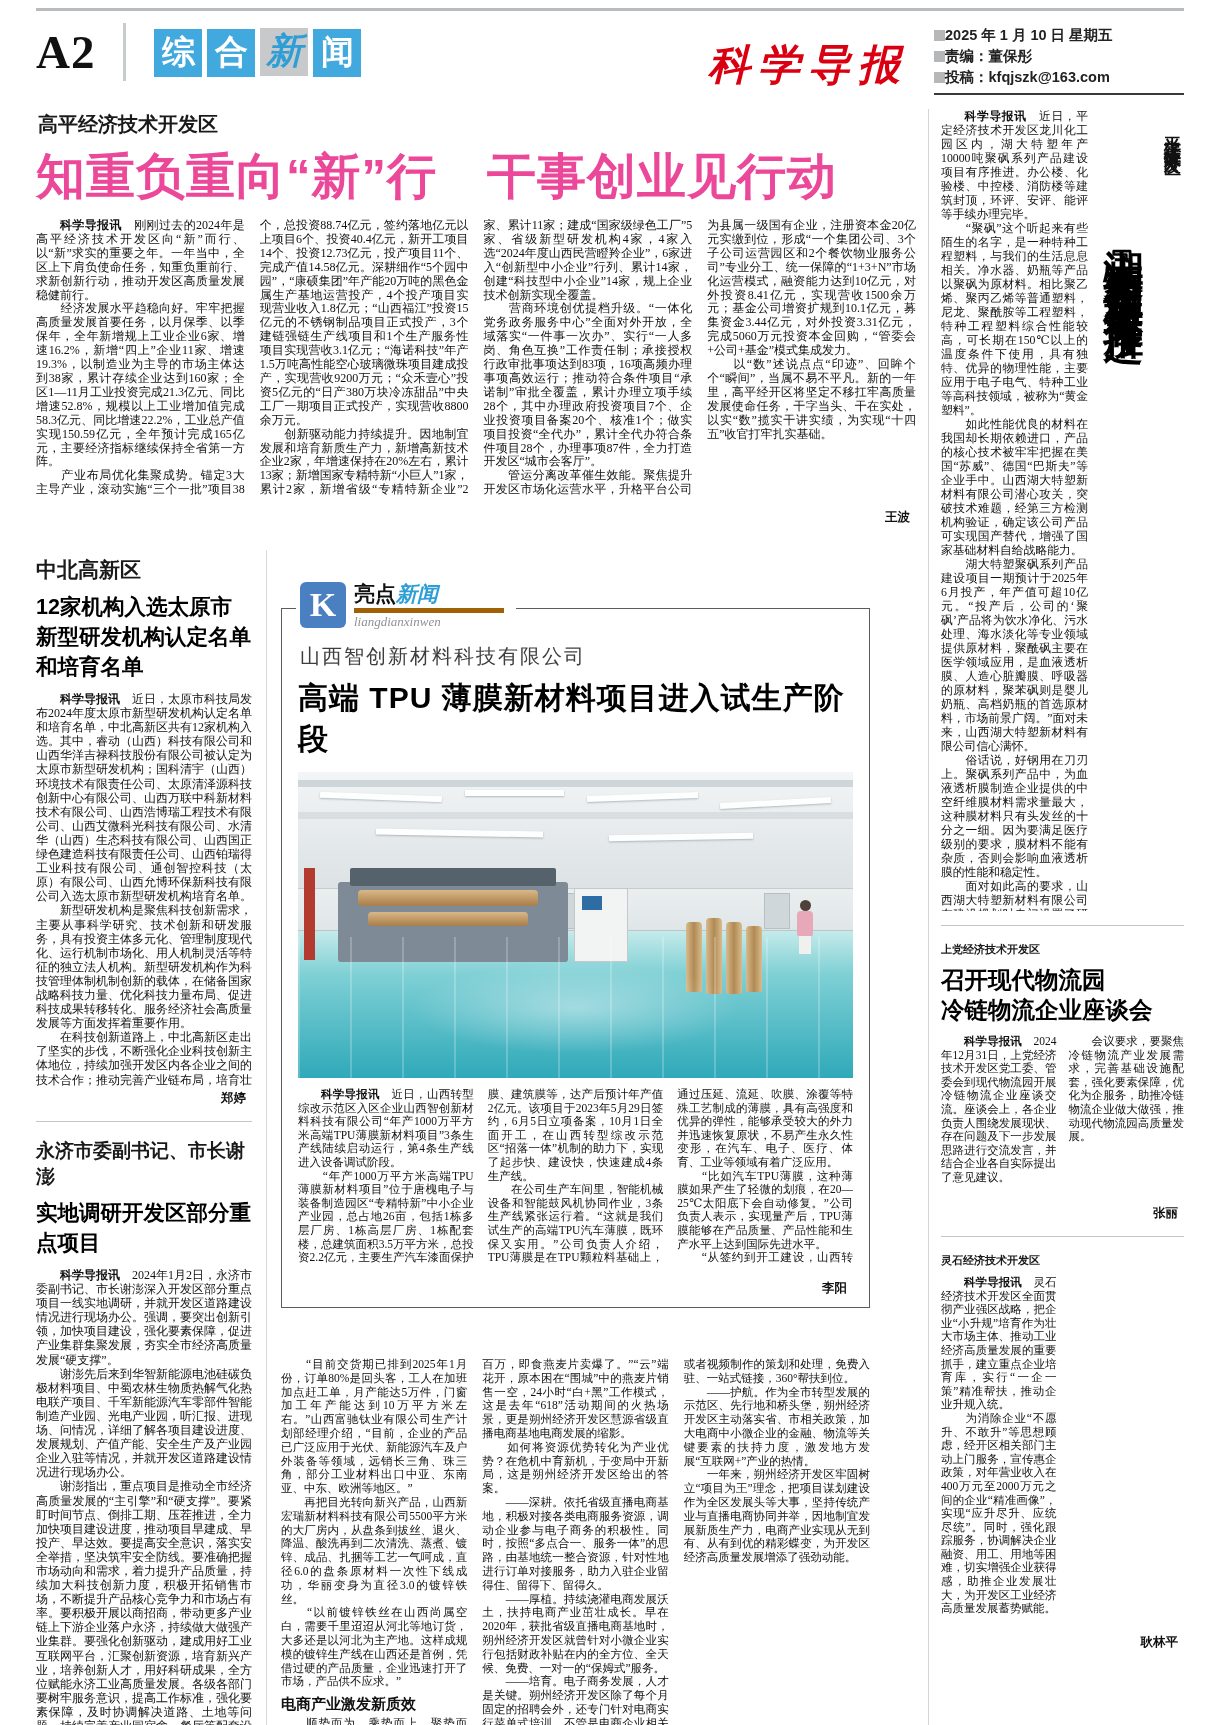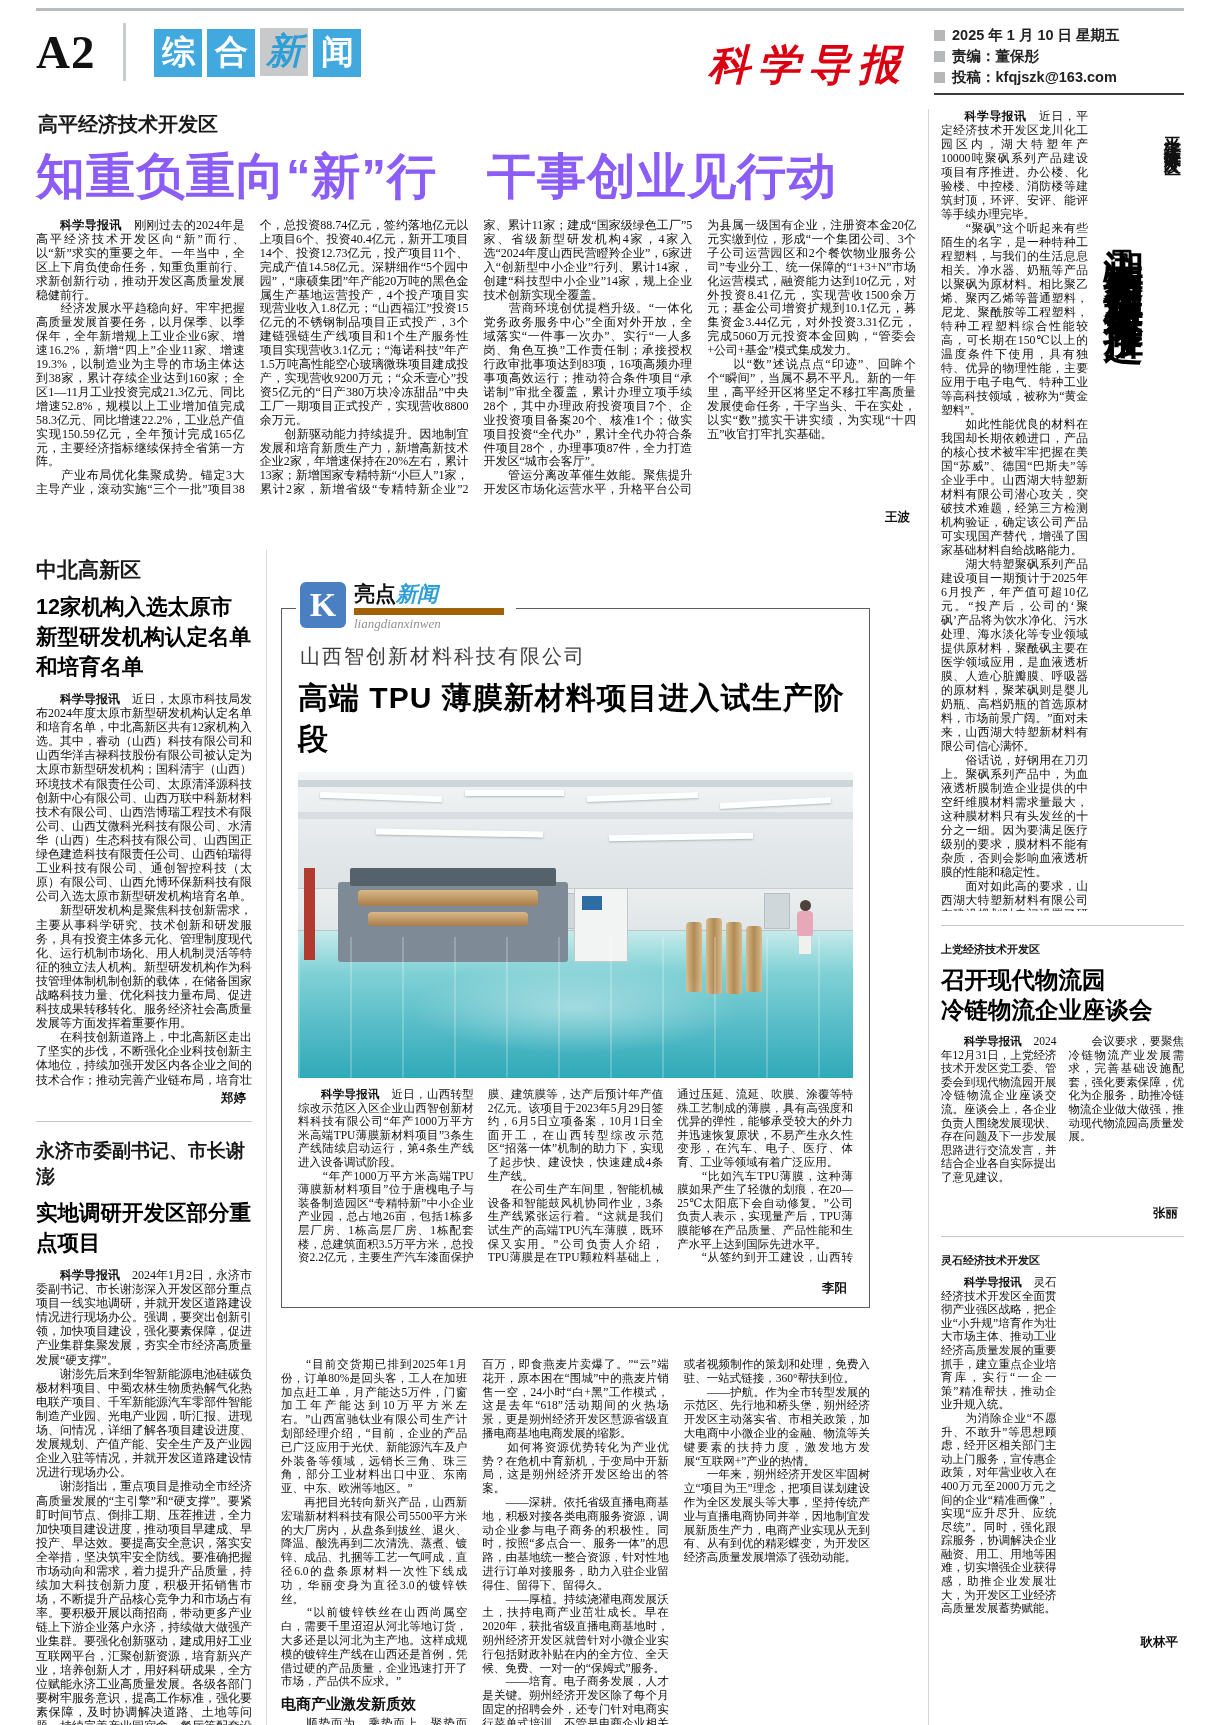--- a/index.html
+++ b/index.html
@@ -16,41 +16,41 @@
   .vdiv { width:3px; height:58px; background:#c9cccd; display:inline-block; }
   .tile { width:48px; height:48px; display:inline-flex; align-items:center; justify-content:center;
           font-family:"Liberation Sans","DejaVu Sans",sans-serif; font-weight:bold; font-size:33px;
           color:#fff; background:#41a9de; margin-right:5px; }
   .tile.gray { background:#c8c9ca; color:#2e9fd6; font-family:"Liberation Serif",serif;
                font-style:italic; font-size:36px; }
   .hdr-right { display:flex; align-items:flex-end; gap:26px; padding-top:6px; }
   .brand { color:#da0011; font-family:"Liberation Serif",serif; font-weight:bold; font-style:italic;
            font-size:42px; letter-spacing:8px; line-height:60px; }
   .pubinfo { border-bottom:2px solid #3a3a3a; padding-bottom:5px; min-width:250px; }
-  .pubinfo .row { display:flex; align-items:center; gap:7px; font-family:"Liberation Sans","DejaVu Sans",sans-serif;
+  .pubinfo .row { display:flex; align-items:center; gap:0; font-family:"Liberation Sans","DejaVu Sans",sans-serif;
                   font-size:14.5px; font-weight:bold; color:#222; line-height:21px; }
   .sq { width:11px; height:11px; background:#b5b7b9; display:inline-block; flex:0 0 11px; }
 
   
   .content { display:flex; margin-top:12px; }
   .left-main { width:880px; }
   .right-rail { flex:1; margin-left:12px; border-left:1px solid #d2d4d5; padding-left:12px; }
 
   
   .kicker { font-family:"Liberation Sans","DejaVu Sans",sans-serif; font-weight:bold; color:#1a1a1a; }
   .byline { text-align:right; font-weight:bold; font-size:12.5px; padding:2px 6px 0 0; }
   .bodytext { text-align:justify; }
   .para { text-indent:2em; }
   .flow { white-space:pre-line; }
   .lead-tag { font-weight:bold; }
 
   
   .main-art .kicker { font-size:20px; margin:2px 0 6px 2px; }
   .main-art h1 { font-family:"Liberation Sans","DejaVu Sans",sans-serif; font-weight:900;
-                 font-size:49px; line-height:58px; letter-spacing:1px; color:#8b5cf6; margin-bottom:14px;margin-top:9px; }
+                 font-size:49px; line-height:58px; letter-spacing:1px; color:#ec4899; margin-bottom:14px;margin-top:9px; }
   .main-body { height:288px; overflow:hidden; columns:4; column-gap:15px; column-fill:auto;
                font-size:12px; line-height:13.9px; }
 
   
   .lower { display:flex; margin-top:24px; }
   .col-left { width:216px; }
   .col-center { width:604px; margin-left:14px; border-left:1px solid #d8dadb; padding-left:14px; }
 
   .sec-rule { border-top:1px solid #c3c5c6; margin:14px 0 16px 0; }
 
@@ -65,21 +65,21 @@
   .feature { position:relative; border:1px solid #5a5c5e; margin-top:58px; padding:30px 16px 10px 16px; }
   .ld-logo { position:absolute; top:-27px; left:14px; background:#fff; display:flex; gap:8px;
              align-items:flex-start; padding:0 12px 0 4px; }
   .k-tile { width:46px; height:46px; background:#4a7fc1; border-radius:6px; color:#fff;
             font-family:"Liberation Serif",serif; font-weight:bold; font-size:34px;
             display:flex; align-items:center; justify-content:center; }
   .ld-line1 { font-size:21px; line-height:24px; }
   .ld-black { font-family:"Liberation Sans","DejaVu Sans",sans-serif; font-weight:900; color:#111; }
   .ld-blue { font-family:Liberation Sans, sans-serif; font-style:italic; font-weight:bold; color:#2e9fd6; }
   .ld-pinyin { display:block; font-style:italic; font-size:13px; color:#8e9092;
-               border-top:7px solid #a16207; margin-top:2px; padding-top:1px; min-width:150px; }
+               border-top:5px solid #a16207; margin-top:2px; padding-top:1px; min-width:150px; }
   .company { font-family:"Liberation Sans","DejaVu Sans",sans-serif; font-size:20px; color:#3c3e40;
              letter-spacing:2px; margin:4px 0 8px 2px; }
   .feature h2 { font-family:"Liberation Sans","DejaVu Sans",sans-serif; font-weight:900; font-size:30px;
                 letter-spacing:1px; color:#000; margin-bottom:12px; }
   .ft-body { margin-top:10px; height:190px; overflow:hidden; columns:3; column-gap:14px; column-fill:auto;
              font-size:11.5px; line-height:13.6px; text-align:justify; }
 
   
   .photo { position:relative; height:306px; overflow:hidden;
            background:linear-gradient(#f3f5f6 0%, #e2e7e9 26%, #dde3e5 38%, #eef1f2 42%,

